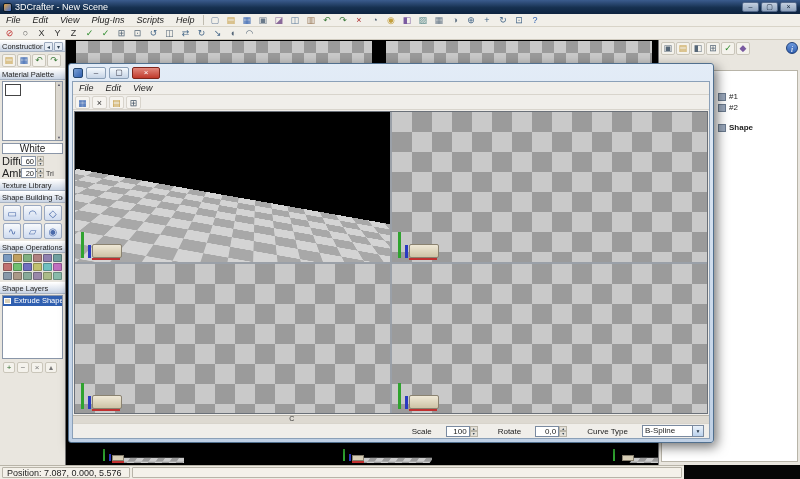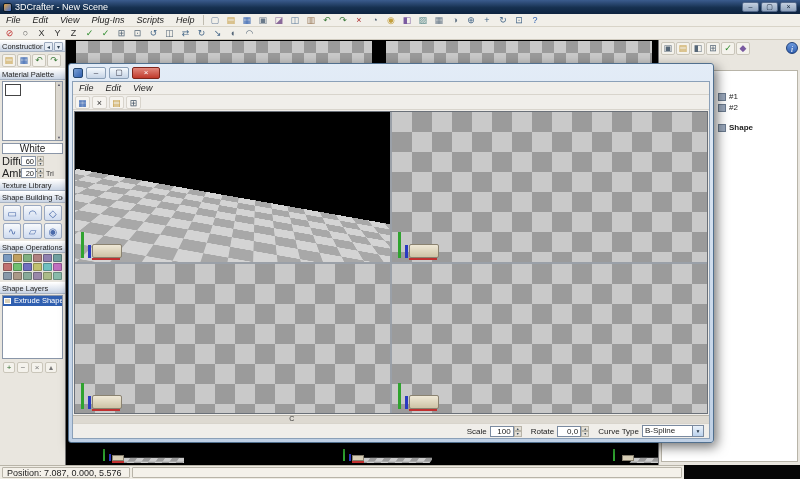--- a/index.html
+++ b/index.html
@@ -121,21 +121,21 @@
     transform-origin:50% 55%; transform:rotate(10deg) perspective(320px) rotateX(59deg);
     background:repeating-conic-gradient(#a8a8a8 0% 25%, #d4d4d4 0% 50%); background-size:56px 56px; }
   .axis-g { position:absolute; left:6px; bottom:4px; width:3px; height:26px; background:#2fa32f; }
   .axis-b { position:absolute; left:13px; bottom:4px; width:3px; height:13px; background:#2a3ac0; }
   .shape-chip { position:absolute; left:17px; bottom:4px; width:30px; height:14px;
     background:linear-gradient(#efe8d6,#cdc3a6); border:1px solid #8a8270; border-radius:2px; }
   .axis-r { position:absolute; left:17px; bottom:2px; width:28px; height:2px; background:#c03030; }
   .cstrip { height:8px; background:#ddd9d1; border-top:1px solid #b8b4aa; position:relative;
     font-size:7px; line-height:8px; color:#333; }
   .cmark { position:absolute; left:34%; top:-1px; }
-  .cwin-status { height:15px; display:flex; align-items:center; justify-content:flex-end; gap:3px;
+  .cwin-status { height:15px; display:flex; align-items:center; justify-content:flex-end; gap:14px;
     padding:0 5px; font-size:8px; background:#f0eeea; border-top:1px solid #d8d4cc; }
   .spin2 { display:flex; align-items:center; }
   .spin2 .val { width:24px; height:11px; background:#fff; border:1px solid #7a8aa0;
     text-align:right; padding-right:2px; line-height:10px; }
   .spin2 .arrcol span { width:8px; height:5.5px; }
   .sellbl { margin-left:6px; }
   .select { display:flex; align-items:center; width:62px; height:12px; background:#fff; border:1px solid #7a8aa0; }
   .select .sval { flex:1; padding-left:2px; font-size:8px; line-height:10px; }
   .select .sarr { width:11px; height:100%; background:linear-gradient(#eaf2fb,#bcd2ec);
     border-left:1px solid #7a8aa0; font-size:5px; text-align:center; line-height:11px; color:#234; }

